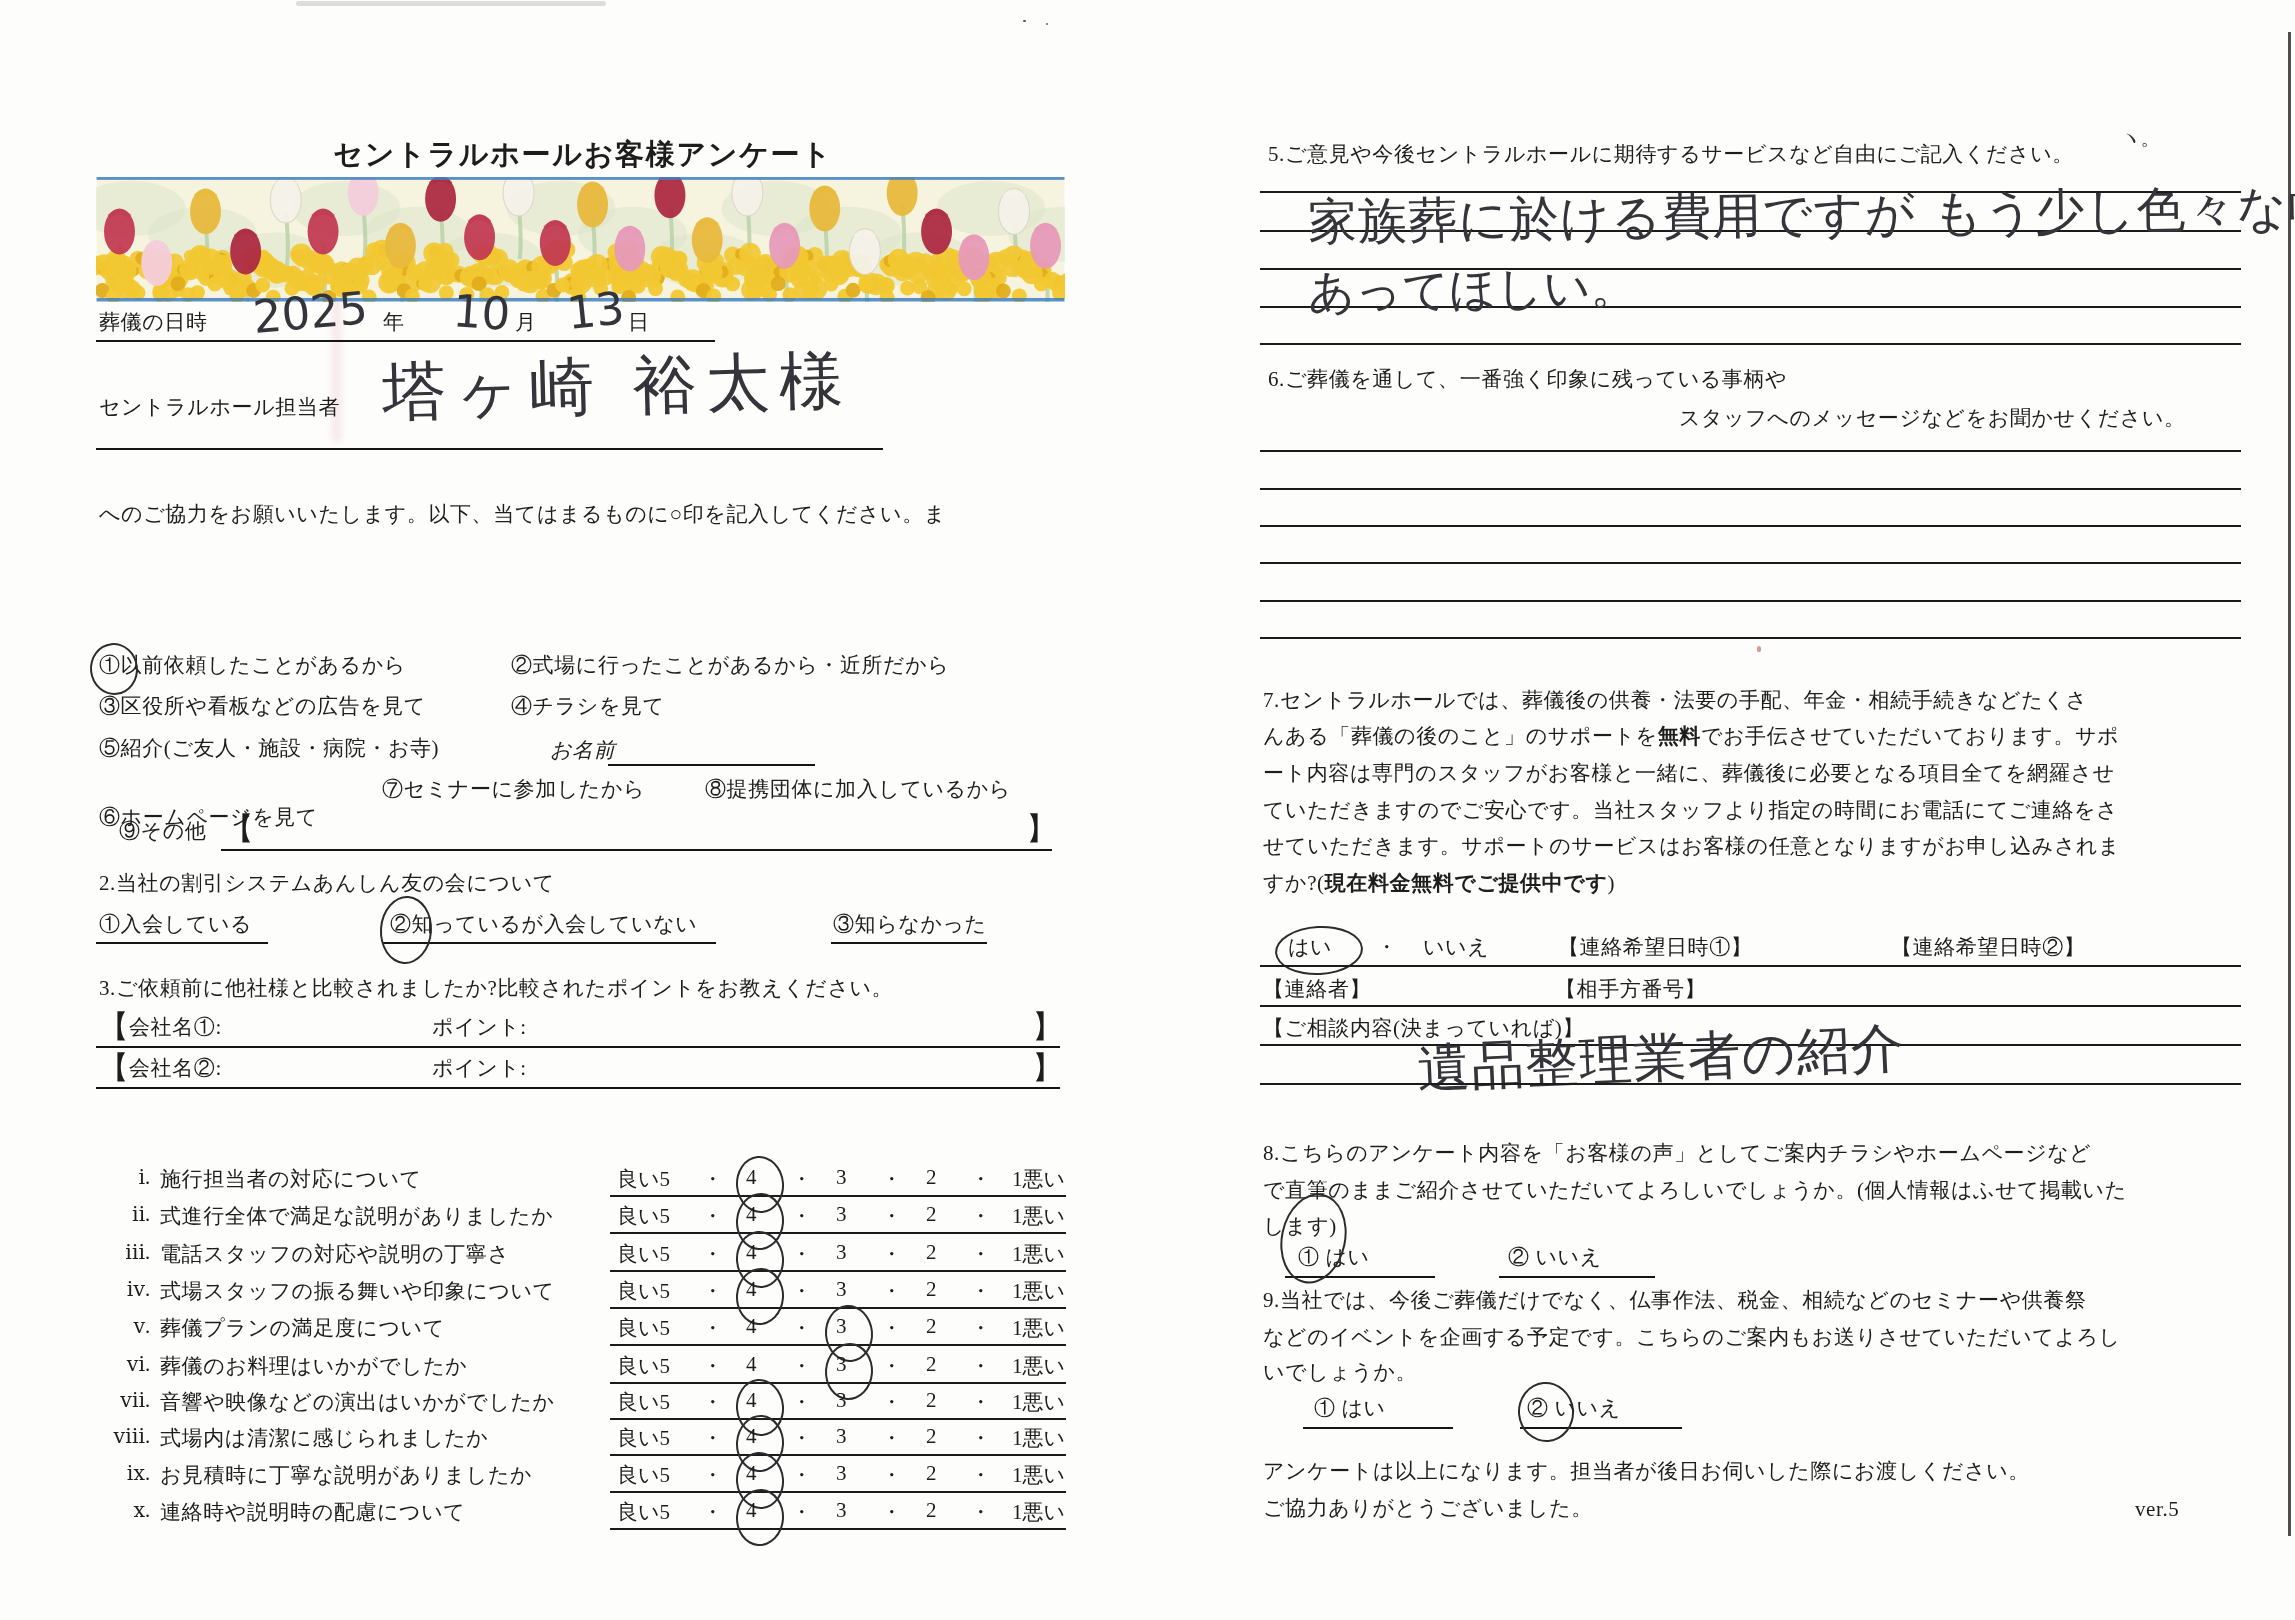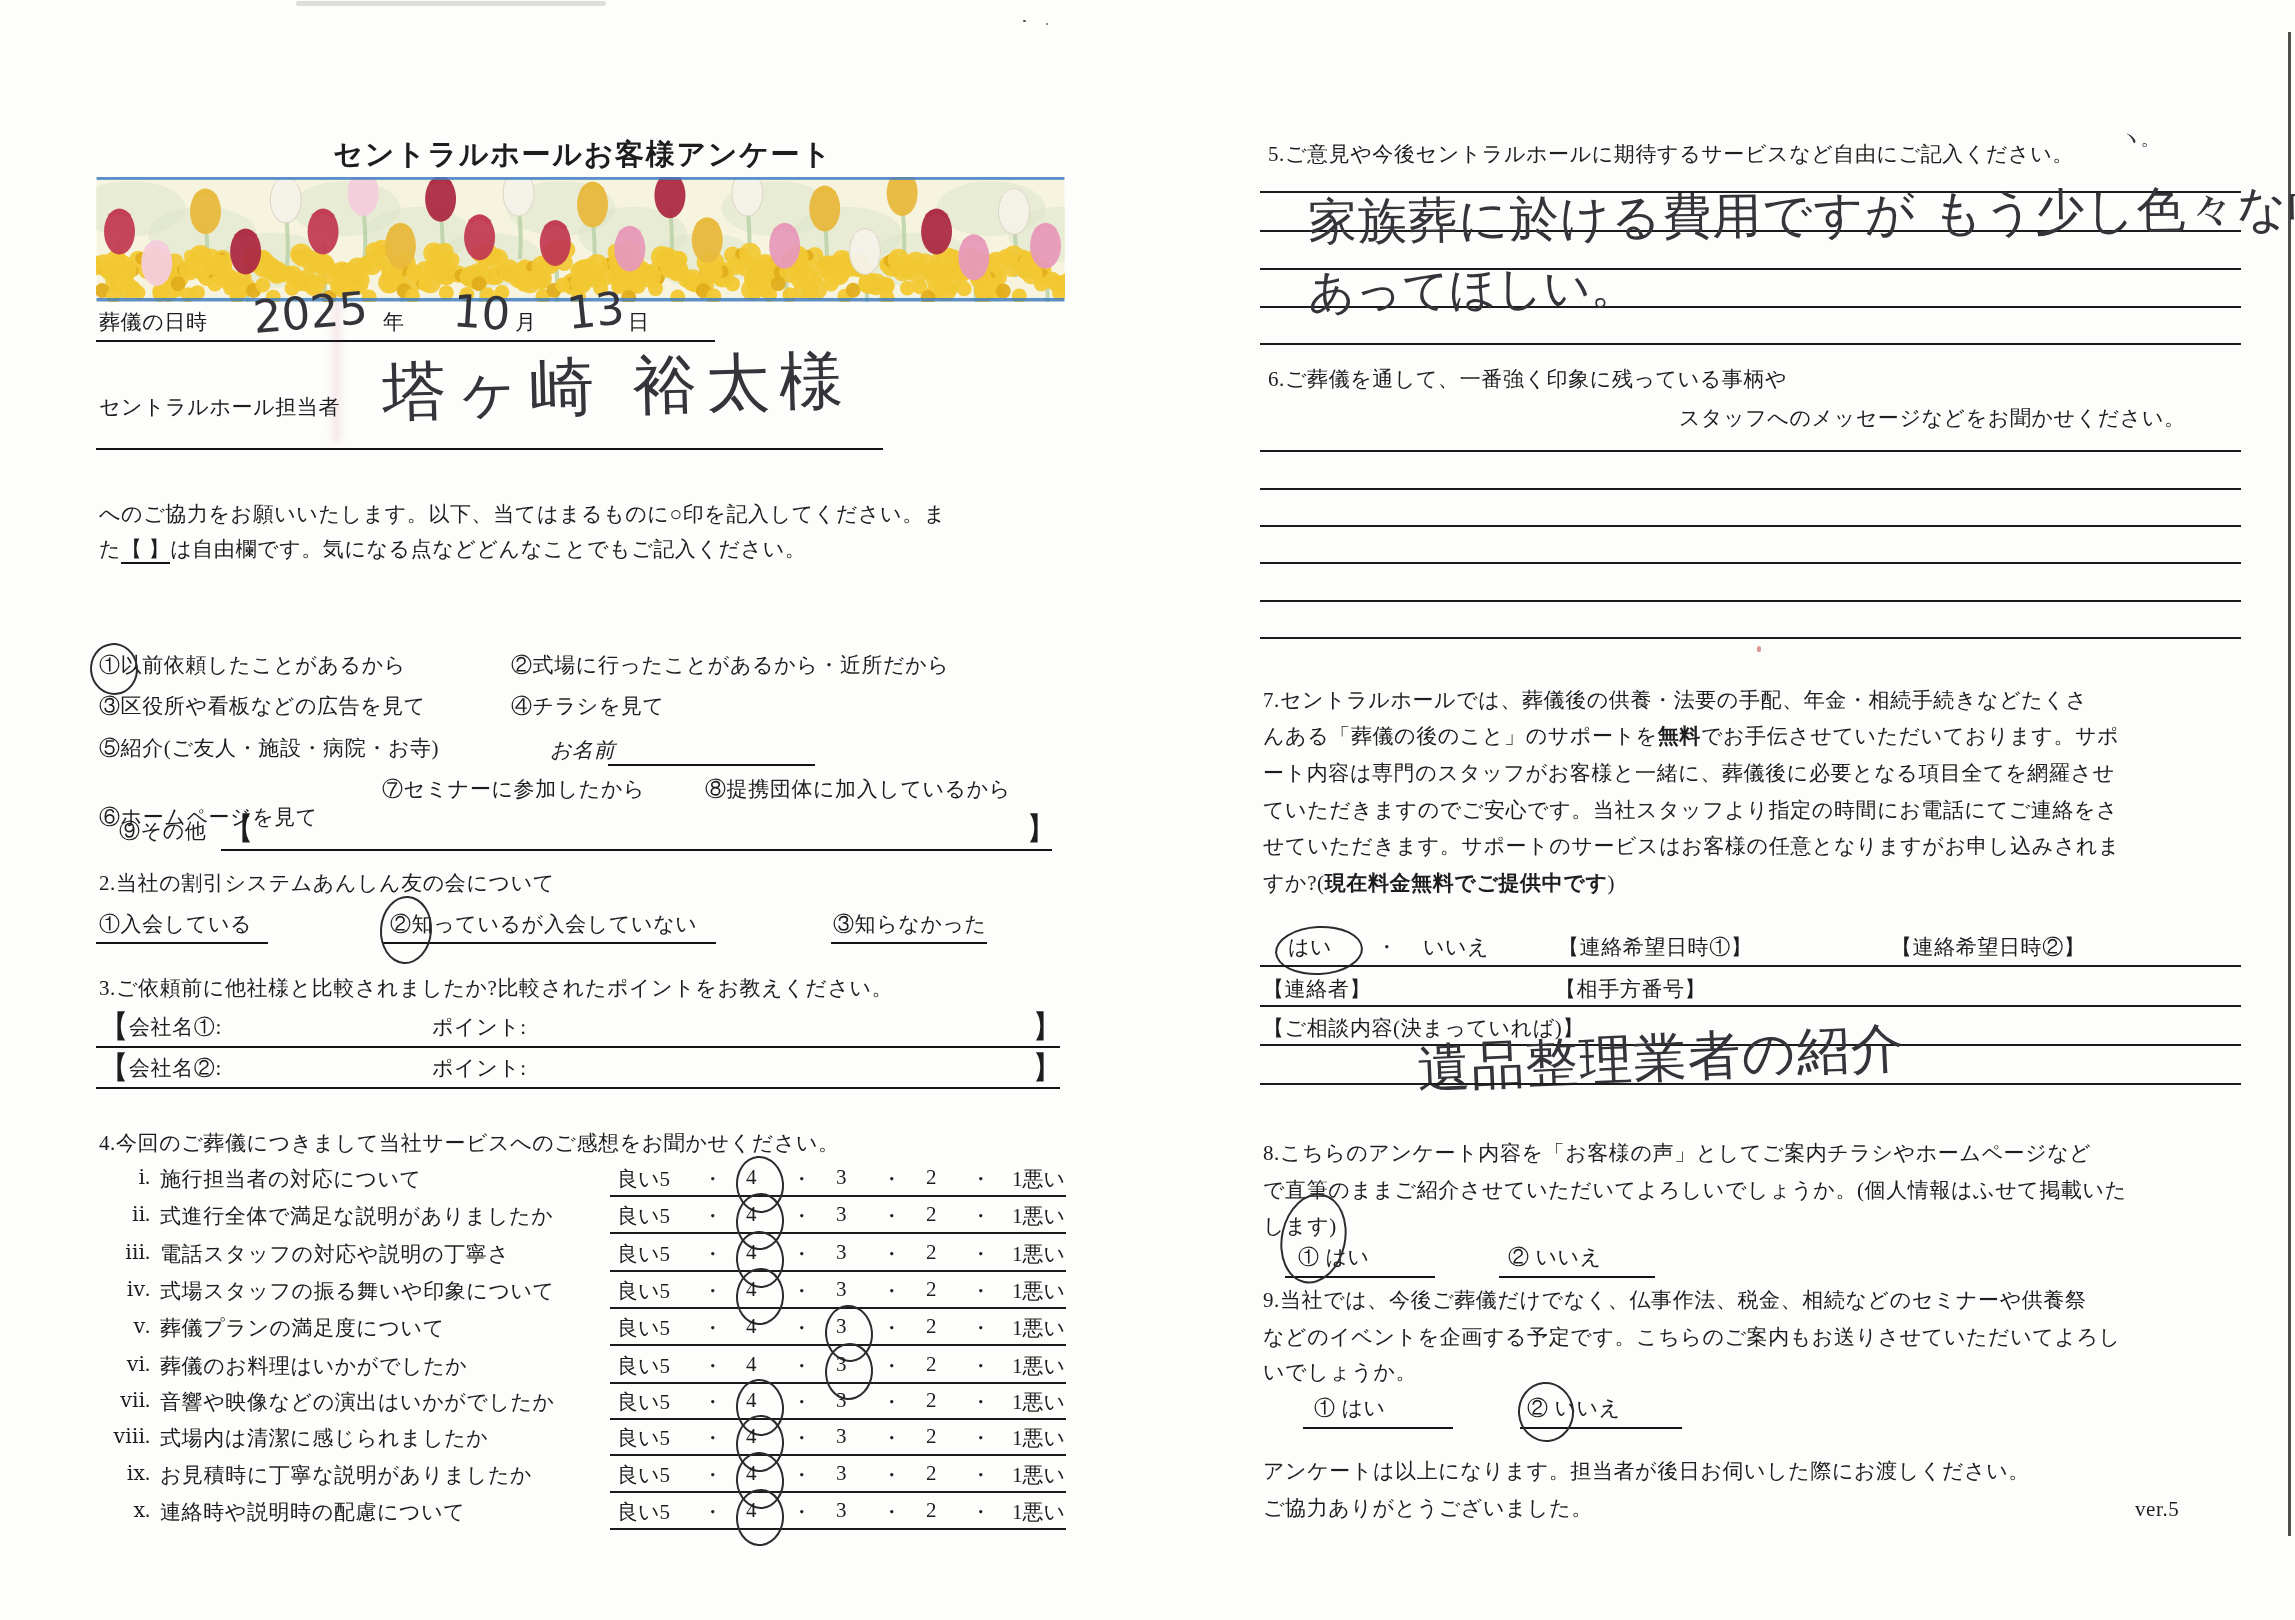--- a/index.html
+++ b/index.html
@@ -586,23 +586,20 @@
   <span class="t" style="left:515px;top:310px;">月</span>
   <span class="hw" style="left:567px;top:284px;font-size:45px;transform:rotate(-6deg);">13</span>
   <span class="t" style="left:628px;top:310px;">日</span>
   <div class="rule4" style="left:96px;top:340px;width:619px;"></div>
 
   <span class="hw" style="left:382px;top:343px;font-size:64px;letter-spacing:9.2px;transform:rotate(-1.5deg);">塔ヶ崎 裕太様</span>
   <span class="t" style="left:99px;top:395px;">セントラルホール担当者</span>
   <div class="rule4" style="left:96px;top:448px;width:787px;"></div>
 
   <div class="t" style="left:99px;top:502px;">へのご協力をお願いいたします。以下、当てはまるものに○印を記入してください。ま</div>
-  <div class="t" style="left:99px;top:537px;">
-    <span>た</span><span style="border-bottom:2.3px solid #151515;padding-bottom:1.1px;">【 】</span><span>は自由欄です。気になる点などどんなことでもご記入ください。</span>
-  </div>
 
   <span class="t" style="left:99px;top:653px;">①以前依頼したことがあるから</span>
   <span class="t" style="left:511px;top:653px;">②式場に行ったことがあるから・近所だから</span>
   <div class="circ" style="left:90px;top:643px;width:44px;height:48px;transform:rotate(-6deg);"></div>
   <span class="t" style="left:99px;top:694px;text-align:right;">③区役所や看板などの広告を見て</span>
   <span class="t" style="left:511px;top:694px;">④チラシを見て</span>
   <span class="t" style="left:99px;top:736px;">⑤紹介(ご友人・施設・病院・お寺)</span>
   <span class="t" style="left:550px;top:738px;font-style:italic;">お名前</span>
   <div class="rule4" style="left:608px;top:764px;width:207px;"></div>
   <span class="t" style="left:99px;top:777px;margin-top:28px;">⑥ホームページを見て</span>
@@ -627,21 +624,20 @@
   <span class="t" style="left:129px;top:1015px;">会社名①:</span>
   <span class="t" style="left:432px;top:1015px;">ポイント:</span>
   <span class="t big-bracket" style="left:1032px;top:1008px;">】</span>
   <div class="rule4" style="left:96px;top:1046px;width:964px;"></div>
   <span class="t big-bracket" style="left:98px;top:1049px;">【</span>
   <span class="t" style="left:129px;top:1056px;">会社名②:</span>
   <span class="t" style="left:432px;top:1056px;">ポイント:</span>
   <span class="t big-bracket" style="left:1032px;top:1049px;">】</span>
   <div class="rule4" style="left:96px;top:1087px;width:964px;"></div>
 
-  <div class="t" style="left:99px;top:1131px;">4.今回のご葬儀につきまして当社サービスへのご感想をお聞かせください。</div>
   <div id="q4-rows" style="position:absolute;left:98px;top:1165px;width:976px;height:373px;">
       <div class="q4row" style="top: 0px;">
         <span class="q4num">ⅰ.</span>
         <span class="q4label">施行担当者の対応について</span>
         <span class="rt" style="left: 519px;">良い5</span>
         <span class="rt" style="left: 604px;">・</span>
         <span class="rt" style="left: 648px;">4</span>
         <span class="rt" style="left: 693px;">・</span>
         <span class="rt" style="left: 738px;">3</span>
         <span class="rt" style="left: 783px;">・</span>

